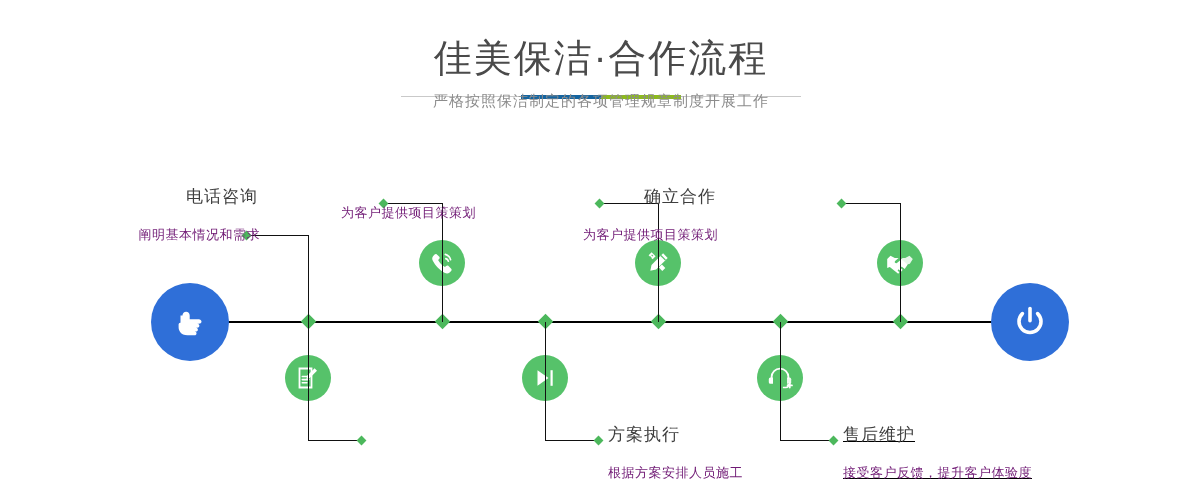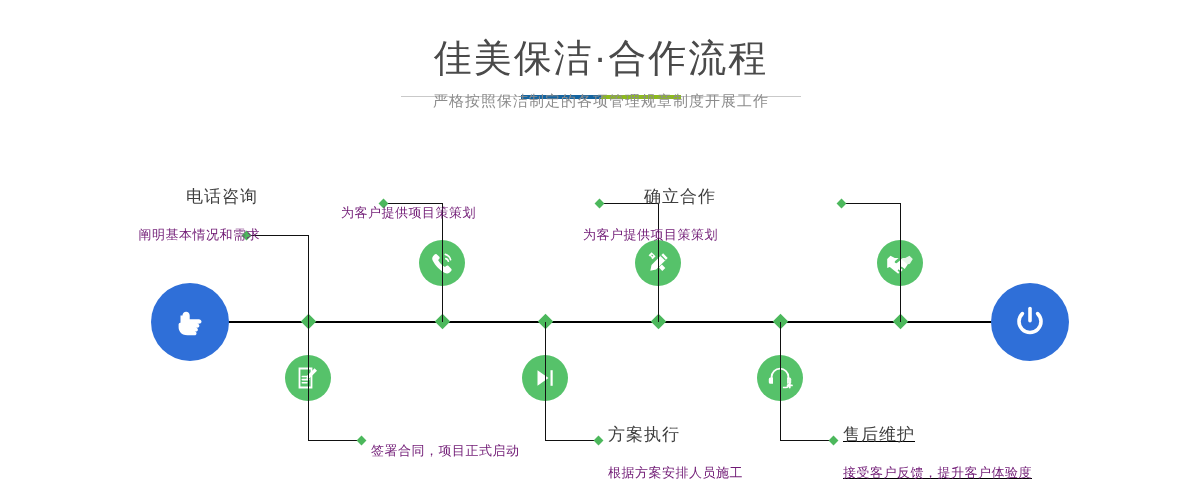--- a/index.html
+++ b/index.html
@@ -126,21 +126,20 @@
         <path fill="none" stroke="#ffffff" stroke-width="1.8" d="M4.5 3.5h12v19h-12z"></path>
         <path fill="none" stroke="#ffffff" stroke-width="1.6" stroke-linecap="round" d="M7.3 11.5h6.6M7.3 14.6h6.6M7.3 17.7h4.6"></path>
         <path fill="#ffffff" d="M19.6 3.3l2.4 2.4-7.5 7.5-3.1.7.7-3.1z"></path>
       </svg>
     </span>
   </div>
   <div class="stem" style="left:308px;top:322px;height:118px;"></div>
   <div class="leader" style="left:308px;top:440px;width:54px;"></div>
   <div class="lbl-diamond" style="left:358px;top:437px;"></div>
   <div class="lbl dn" style="left:371px;top:424px;">
-    <div class="d">签署合同，项目正式启动</div>
   </div>
 
   <div class="circ" style="left:635px;top:240px;">
     <span>
       <svg width="28" height="28" viewBox="0 0 28 28">
         <path fill="#ffffff" d="M19.1 4.3l4.6 4.6-11.6 11.6-5.8 1.2 1.2-5.8z"></path>
         <path fill="none" stroke="#56c26a" stroke-width="1.3" d="M16.9 6.5l4.6 4.6"></path>
         <path fill="#ffffff" d="M4.6 6.3l3-3 4 4-3 3z"></path>
         <path fill="none" stroke="#56c26a" stroke-width="1.1" d="M5.9 7.6l1.3 1.3M7.6 5.9l1.3 1.3"></path>
         <path fill="#ffffff" d="M18.9 20.6l3-3 3.4 3.4-3 3z" transform="translate(-4,-2)"></path>

